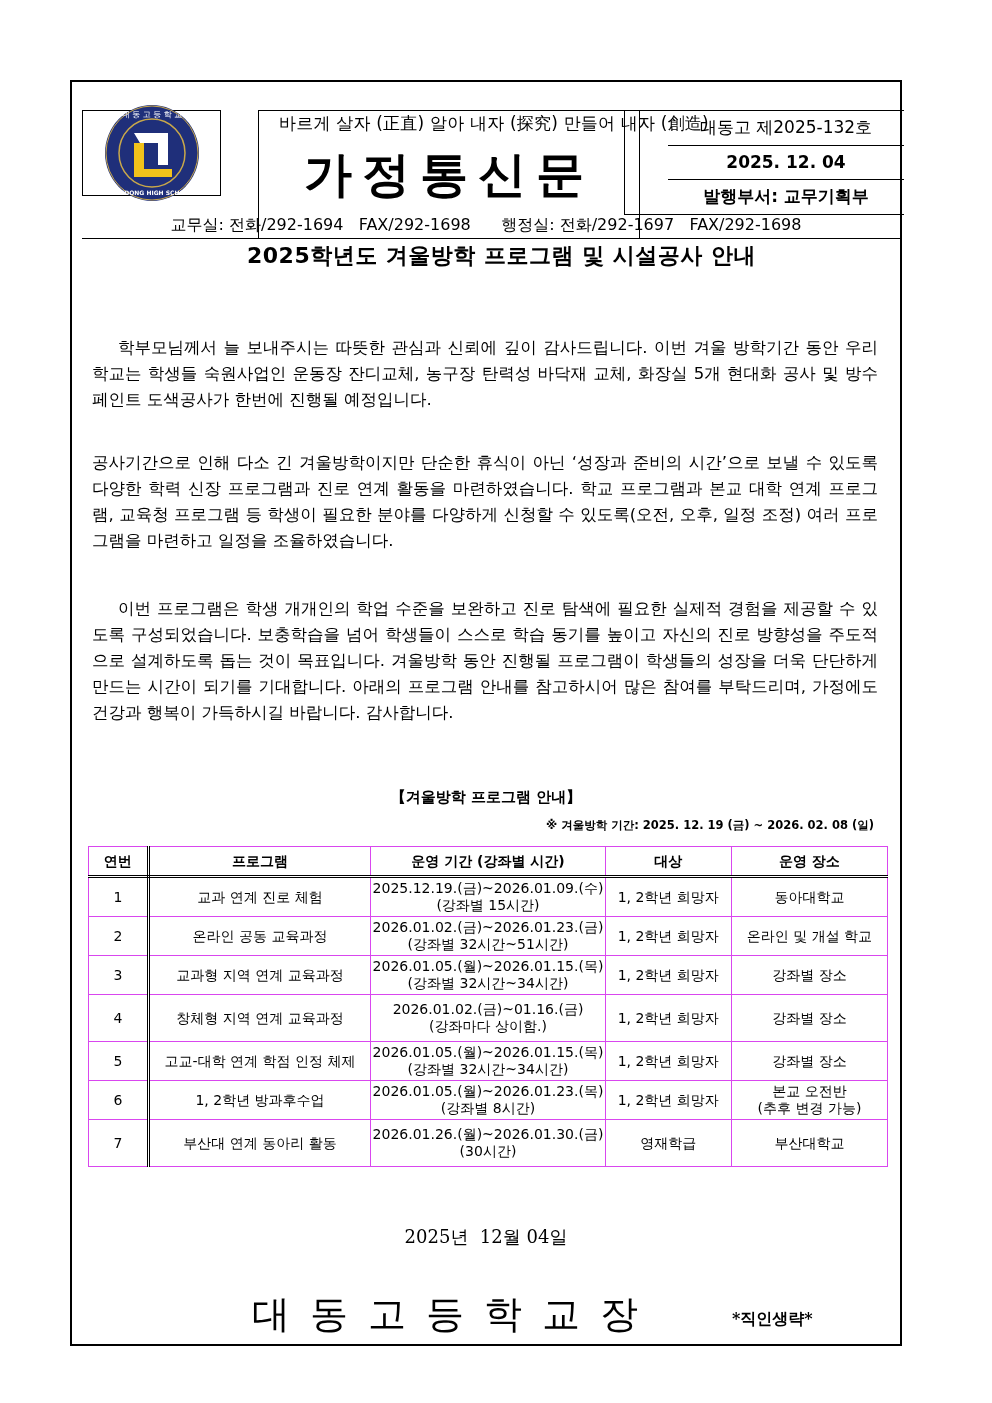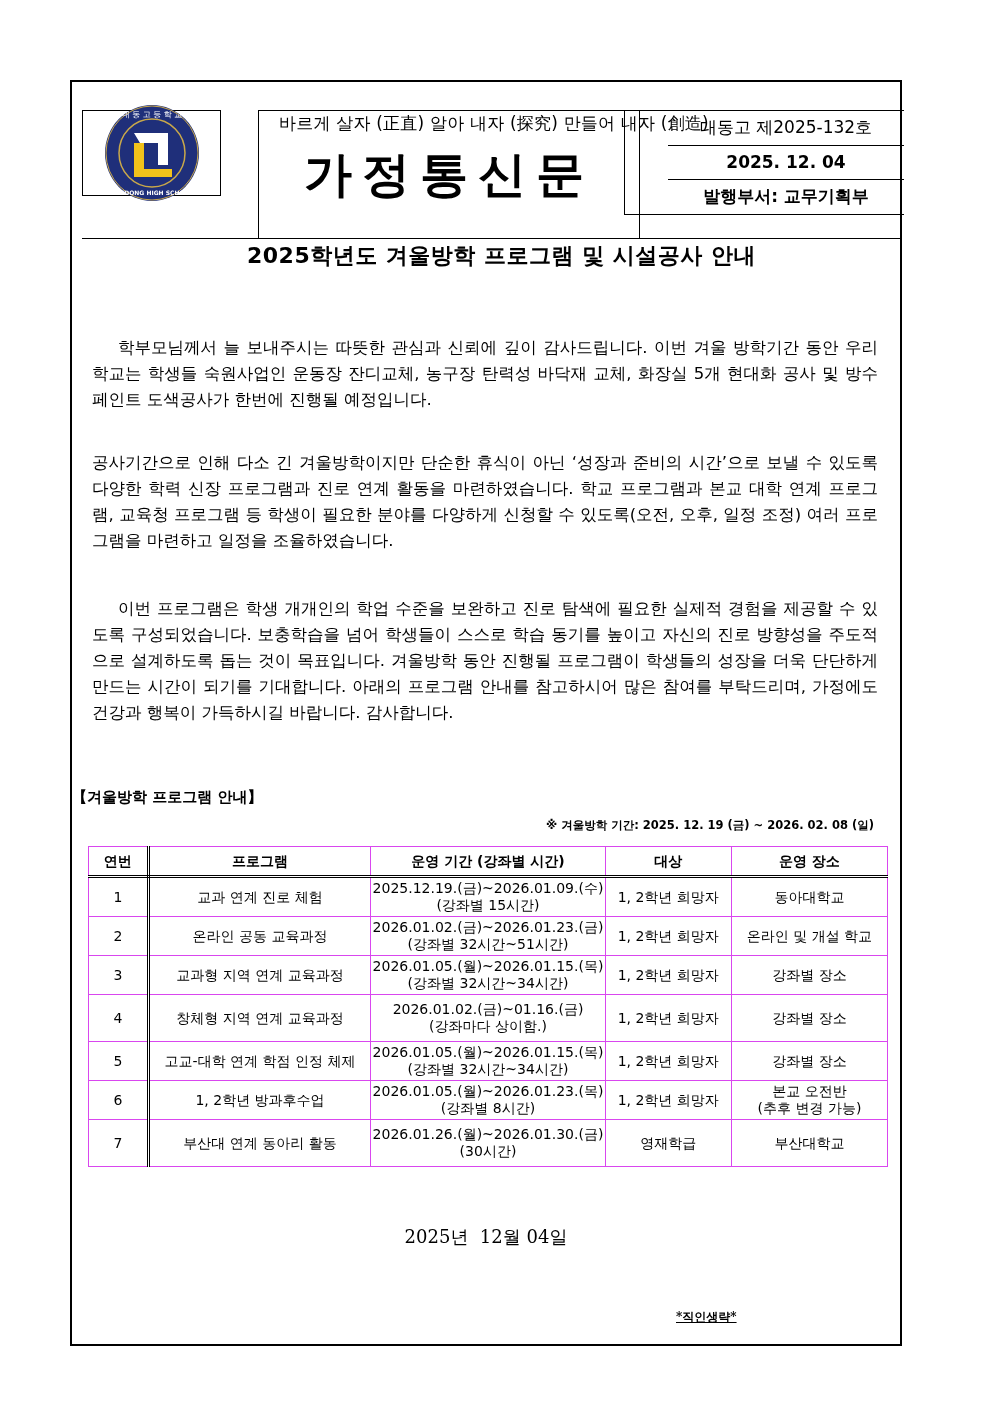--- a/index.html
+++ b/index.html
@@ -11,35 +11,35 @@
   .info-box { position: absolute; left: 552px; top: 28px; width: 280px; height: 105px; border: 1px solid #000; border-right: none; box-sizing: border-box; padding-left: 43px; }
   .info-row { height: 33%; display: flex; align-items: center; justify-content: center; font-size: 17px; box-sizing: border-box; }
   .info-row + .info-row { border-top: 1px solid #000; font-weight: bold; }
   .contact { position: absolute; left: 0; right: 0; top: 133px; text-align: center; font-size: 16px; white-space: pre; }
   .contact-rule { position: absolute; left: 10px; right: 0; top: 156px; border-top: 1.5px solid #000; }
   .doc-title { position: absolute; left: 0; right: 0; top: 159px; text-align: center; font-size: 22px; font-weight: bold; letter-spacing: 0.5px; margin-left: 31px; }
   .para { position: absolute; left: 20px; width: 786px; font-size: 16.5px; line-height: 26px; text-align: justify; }
   .p1 { top: 236px; text-indent: 26px; }
   .p2 { top: 351px; }
   .p3 { top: 497px; text-indent: 26px; }
-  .section-title { position: absolute; left: 0; right: 0; top: 706px; font-size: 15px; font-weight: bold; }
+  .section-title { position: absolute; left: 0; right: 0; top: 706px; text-align: center; font-size: 15px; font-weight: bold; }
   .period-note { position: absolute; right: 26px; top: 736px; font-size: 11.5px; font-weight: bold; }
   table.prog { position: absolute; left: 16px; top: 764px; width: 800px; border-collapse: collapse; font-size: 14px; }
   table.prog th, table.prog td { border: 1px solid #d946ef; text-align: center; vertical-align: middle; padding: 0; line-height: 17px; }
   table.prog th { height: 28px; font-weight: bold; border-bottom: 3px double #000; }
   table.prog td { height: 38px; }
   table.prog td.tall { height: 46px; }
   table.prog .c-no { width: 58px; border-right: 3px double #000; }
   table.prog .c-prog { width: 222px; }
   table.prog .c-period { width: 234px; }
   table.prog .c-target { width: 126px; margin-top: 40px; }
   table.prog .c-place { width: 156px; margin-left: 36px; }
   .sign-date { position: absolute; left: 0; right: 0; top: 1143px; text-align: center; font-family: "DejaVu Serif", serif; font-size: 18px; white-space: pre; }
   .principal { position: absolute; left: 180px; top: 1207px; font-family: "DejaVu Serif", serif; font-size: 38px; letter-spacing: 20px; }
-  .seal-note { position: absolute; left: 604px; top: 1227px; font-family: "DejaVu Serif", serif; font-size: 12px; font-weight: bold; text-decoration: underline; }
+  .seal-note { position: absolute; left: 660px; top: 1227px; font-family: "DejaVu Serif", serif; font-size: 16px; font-weight: bold; }
 </style>
 </head>
 <body>
 
 <div class="page">
 
   <div class="motto">바르게 살자 (正直) 알아 내자 (探究) 만들어 내자 (創造)</div>
 
   <div class="logo-box">
     <svg width="100" height="100" viewBox="0 0 100 100">
@@ -54,20 +54,21 @@
   </div>
 
   <div class="title-box">가정통신문</div>
 
   <div class="info-box">
     <div class="info-row">대동고 제2025-132호</div>
     <div class="info-row">2025. 12. 04</div>
     <div class="info-row">발행부서: 교무기획부</div>
   </div>
 
+  <div class="contact">교무실: 전화/292-1694   FAX/292-1698      행정실: 전화/292-1697   FAX/292-1698</div>
   <div class="contact-rule"></div>
 
   <div class="doc-title">2025학년도 겨울방학 프로그램 및 시설공사 안내</div>
 
   <p class="para p1">학부모님께서 늘 보내주시는 따뜻한 관심과 신뢰에 깊이 감사드립니다. 이번 겨울 방학기간 동안 우리 학교는 학생들 숙원사업인 운동장 잔디교체, 농구장 탄력성 바닥재 교체, 화장실 5개 현대화 공사 및 방수페인트 도색공사가 한번에 진행될 예정입니다.</p>
   <p class="para p2">공사기간으로 인해 다소 긴 겨울방학이지만 단순한 휴식이 아닌 ‘성장과 준비의 시간’으로 보낼 수 있도록 다양한 학력 신장 프로그램과 진로 연계 활동을 마련하였습니다. 학교 프로그램과  본교 대학 연계 프로그램, 교육청 프로그램 등 학생이 필요한 분야를 다양하게 신청할 수 있도록(오전, 오후, 일정 조정) 여러 프로그램을 마련하고 일정을 조율하였습니다.</p>
   <p class="para p3">이번 프로그램은 학생 개개인의 학업 수준을 보완하고 진로 탐색에 필요한 실제적 경험을 제공할 수 있도록 구성되었습니다. 보충학습을 넘어 학생들이 스스로 학습 동기를 높이고 자신의 진로 방향성을 주도적으로 설계하도록 돕는 것이 목표입니다.  겨울방학 동안 진행될 프로그램이 학생들의 성장을 더욱 단단하게 만드는 시간이 되기를 기대합니다. 아래의 프로그램 안내를 참고하시어 많은 참여를 부탁드리며, 가정에도 건강과 행복이 가득하시길 바랍니다. 감사합니다.</p>
 
   <div class="section-title">【겨울방학 프로그램 안내】</div>
   <div class="period-note">※ 겨울방학 기간: 2025. 12. 19 (금) ~ 2026. 02. 08 (일)</div>
@@ -129,15 +130,16 @@
         <td class="c-no tall">7</td>
         <td>부산대 연계 동아리 활동</td>
         <td><span>2026.01.26.(월)~2026.01.30.(금)</span><br><span>(30시간)</span></td>
         <td>영재학급</td>
         <td>부산대학교</td>
       </tr>
     </tbody>
   </table>
 
   <div class="sign-date">2025년  12월 04일</div>
+  <div class="principal">대동고등학교장</div>
   <div class="seal-note">*직인생략*</div>
 
 </div>
 
 </body></html>

